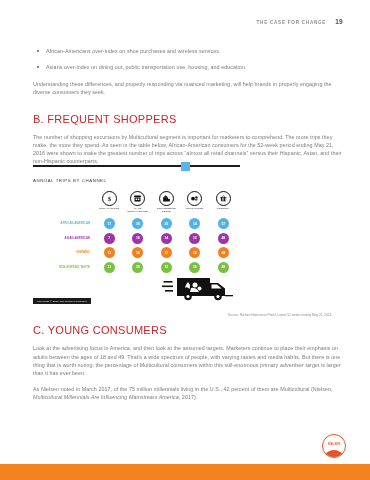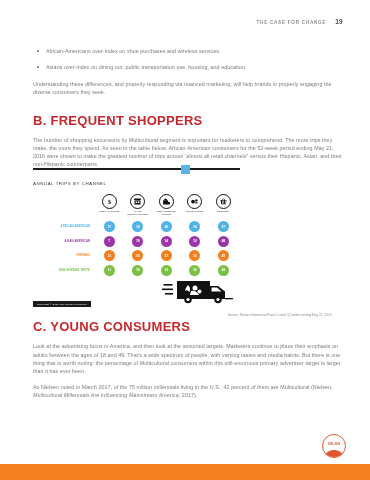--- a/index.html
+++ b/index.html
@@ -78,28 +78,28 @@
   .para {
     font-size: 5.35px;
     line-height: 8.3px;
     color: #7b7b7b;
     margin: 0 0 7px 0;
     letter-spacing: 0.06px;
   }
   .para.tight { margin-bottom: 5px; }
 
   .section-head {
-    font-size: 13px;
-    font-weight: 700;
+    font-size: 11px;
+    font-weight: 400;
     color: #c4282d;
     letter-spacing: 0.28px;
     margin: 16px 0 8px 0;
     text-transform: uppercase;
   }
-  .section-head.second { margin-top: 11px; }
+  .section-head.second { margin-top: 19px; }
 
   
   .chart-panel {
     position: relative;
     margin-top: 11px;
     width: 205px;
     background: #ffffff;
   }
   .chart-titlebar {
     position: relative;

